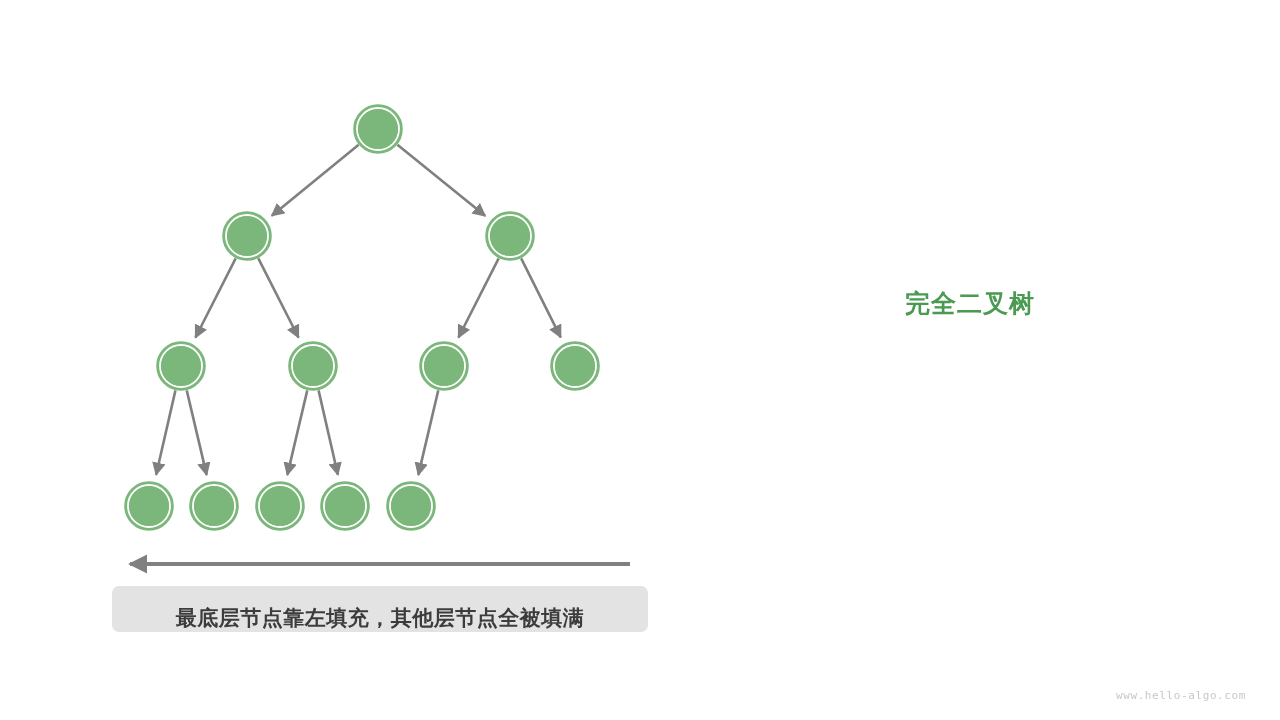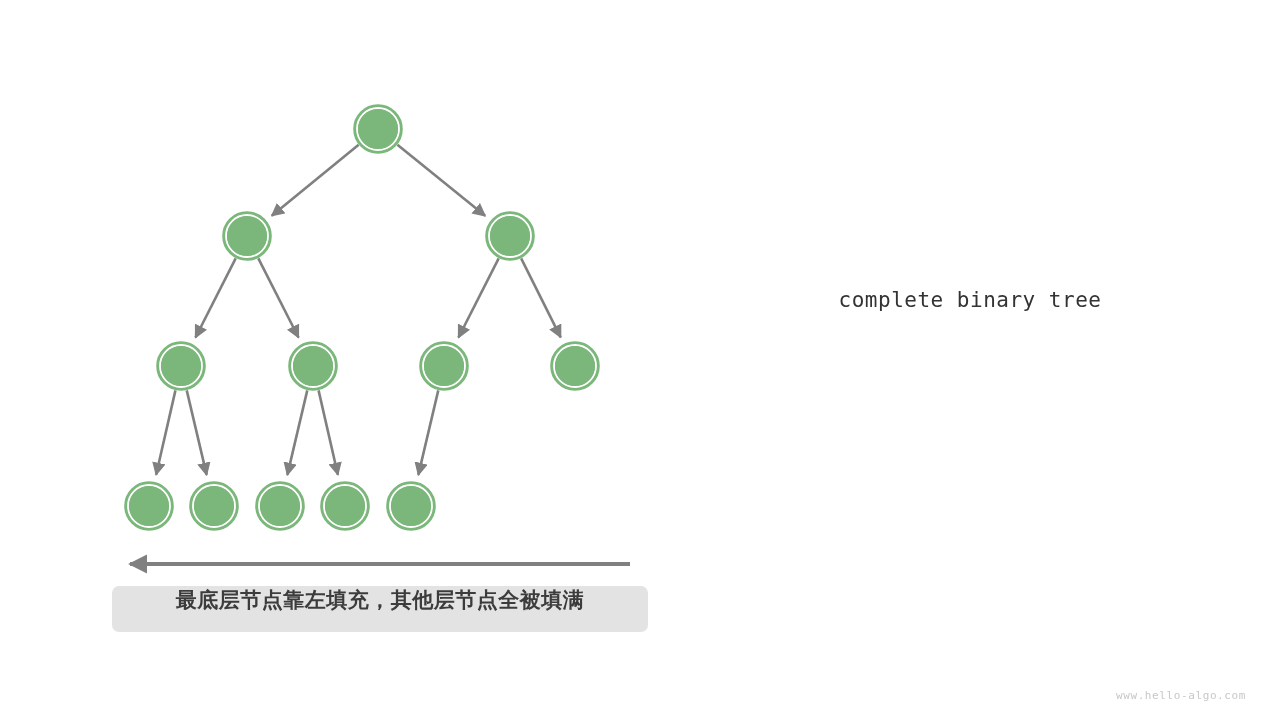--- a/index.html
+++ b/index.html
@@ -64,21 +64,21 @@
   
   .caption-pill {
     position: absolute;
     left: 112px;
     top: 586px;
     width: 536px;
     height: 46px;
     background: #e3e3e3;
     border-radius: 7px;
     display: flex;
-    align-items: flex-start;
+    align-items: flex-end;
     justify-content: center;
     user-select: none;
   }
   .caption-text {
     font-family: "Liberation Sans", "DejaVu Sans", sans-serif;
     font-size: 21px;
     font-weight: bold;
     color: #3c3c3c;
     letter-spacing: 0.5px;
     white-space: nowrap;
@@ -186,21 +186,21 @@
           <circle cx="411" cy="506" r="19.8" fill="#7bb77b"></circle>
         </g>
       </g>
 
     <g>
       <line id="fill-arrow-line" stroke="#808080" stroke-width="4.2" stroke-linecap="butt" marker-end="url(#arrowFlat)" x1="630" y1="564" x2="130" y2="564"></line>
     </g>
   </svg>
 
   <div class="legend">
-    <div class="legend-sub">complete binary tree</div>
+    <div class="legend-title">完全二叉树</div>
   </div>
 
   <div class="caption-pill">
     <span class="caption-text">最底层节点靠左填充，其他层节点全被填满</span>
   </div>
 
   <div class="watermark">www.hello-algo.com</div>
 
 </div>
 

